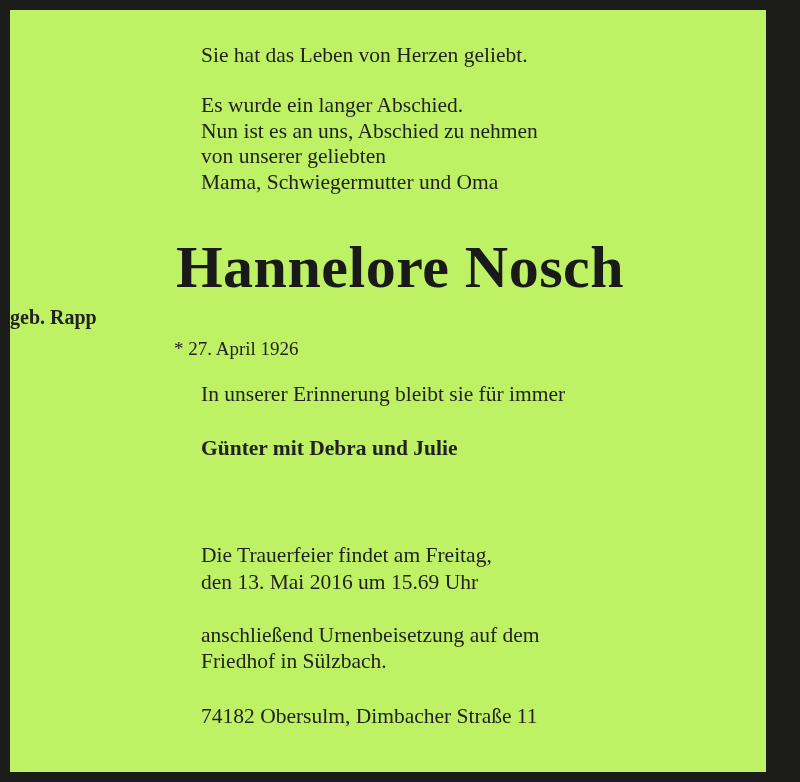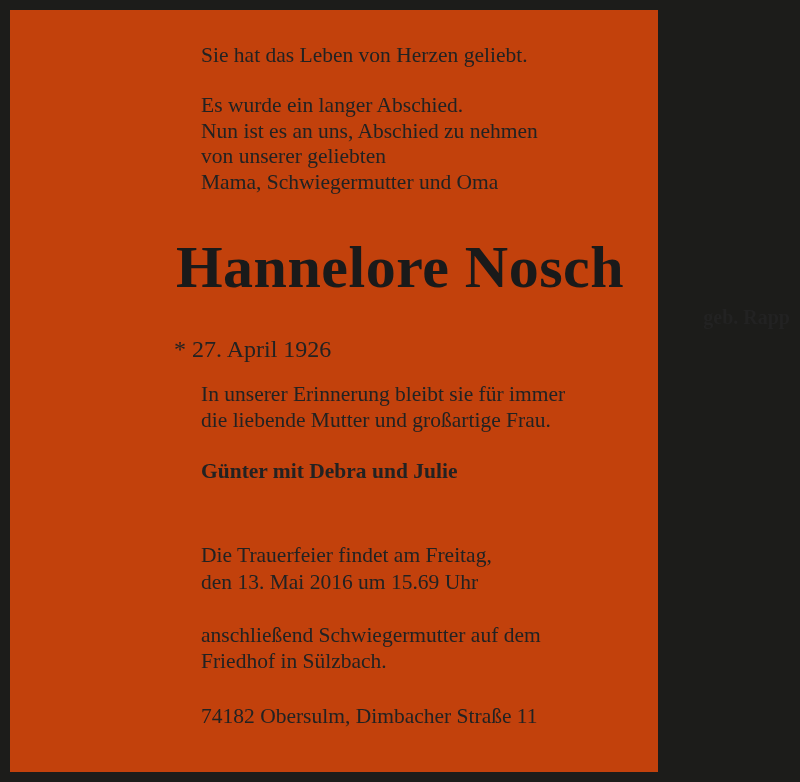--- a/index.html
+++ b/index.html
@@ -1,43 +1,42 @@
 <!DOCTYPE html>
 <html><head>
 <meta charset="utf-8">
 <style>
   html,body{margin:0;padding:0;}
   body{width:800px;height:782px;background:#1c1c1a;position:relative;overflow:hidden;}
-  .card{position:absolute;left:10px;top:10px;width:648px;height:762px;background:#c2410c;}
+  .card{position:absolute;left:10px;top:10px;width:756px;height:762px;background:#bef264;}
   .t{position:absolute;left:191px;font-family:"Liberation Serif","DejaVu Serif",serif;font-size:21.5px;color:#222;white-space:nowrap;line-height:26px;}
   .b{font-weight:bold;}
   .name{position:absolute;left:0;width:780px;text-align:center;top:222px;font-family:"Liberation Serif","DejaVu Serif",serif;font-weight:bold;font-size:60px;line-height:70px;color:#1a1a1a;letter-spacing:0.5px;}
-  .geb{position:absolute;left:0;width:780px;text-align:right;top:294px;font-family:"Liberation Serif","DejaVu Serif",serif;font-weight:bold;font-size:20px;line-height:26px;color:#222;}
-  .date{position:absolute;top:325px;font-family:"Liberation Serif","DejaVu Serif",serif;font-size:24px;line-height:28px;color:#222;white-space:nowrap;}
+  .geb{position:absolute;left:0;width:780px;text-align:left;top:294px;font-family:"Liberation Serif","DejaVu Serif",serif;font-weight:bold;font-size:20px;line-height:26px;color:#222;}
+  .date{position:absolute;top:325px;font-family:"Liberation Serif","DejaVu Serif",serif;font-size:19px;line-height:28px;color:#222;white-space:nowrap;}
 </style>
 </head>
 <body>
 
 <div class="card">
   <div class="t" style="top:32px">Sie hat das Leben von Herzen geliebt.</div>
 
   <div class="t" style="top:82px">Es wurde ein langer Abschied.</div>
   <div class="t" style="top:108px">Nun ist es an uns, Abschied zu nehmen</div>
   <div class="t" style="top:133px">von unserer geliebten</div>
   <div class="t" style="top:159px">Mama, Schwiegermutter und Oma</div>
 
   <div class="name">Hannelore Nosch</div>
   <div class="geb">geb. Rapp</div>
 
   <div class="date" style="left:164px">* 27. April 1926</div>
 
   <div class="t" style="top:371px">In unserer Erinnerung bleibt sie für immer</div>
-  <div class="t" style="top:397px">die liebende Mutter und großartige Frau.</div>
 
-  <div class="t b" style="top:448px">Günter mit Debra und Julie</div>
+  <div class="t b" style="top:425px">Günter mit Debra und Julie</div>
 
   <div class="t" style="top:532px">Die Trauerfeier findet am Freitag,</div>
   <div class="t" style="top:559px">den 13. Mai 2016 um 15.69 Uhr</div>
-  <div class="t" style="top:612px">anschließend Schwiegermutter auf dem</div>
+  <div class="t" style="top:612px">anschließend Urnenbeisetzung auf dem</div>
   <div class="t" style="top:638px">Friedhof in Sülzbach.</div>
 
   <div class="t" style="top:693px">74182 Obersulm, Dimbacher Straße 11</div>
 </div>
 
 </body></html>

